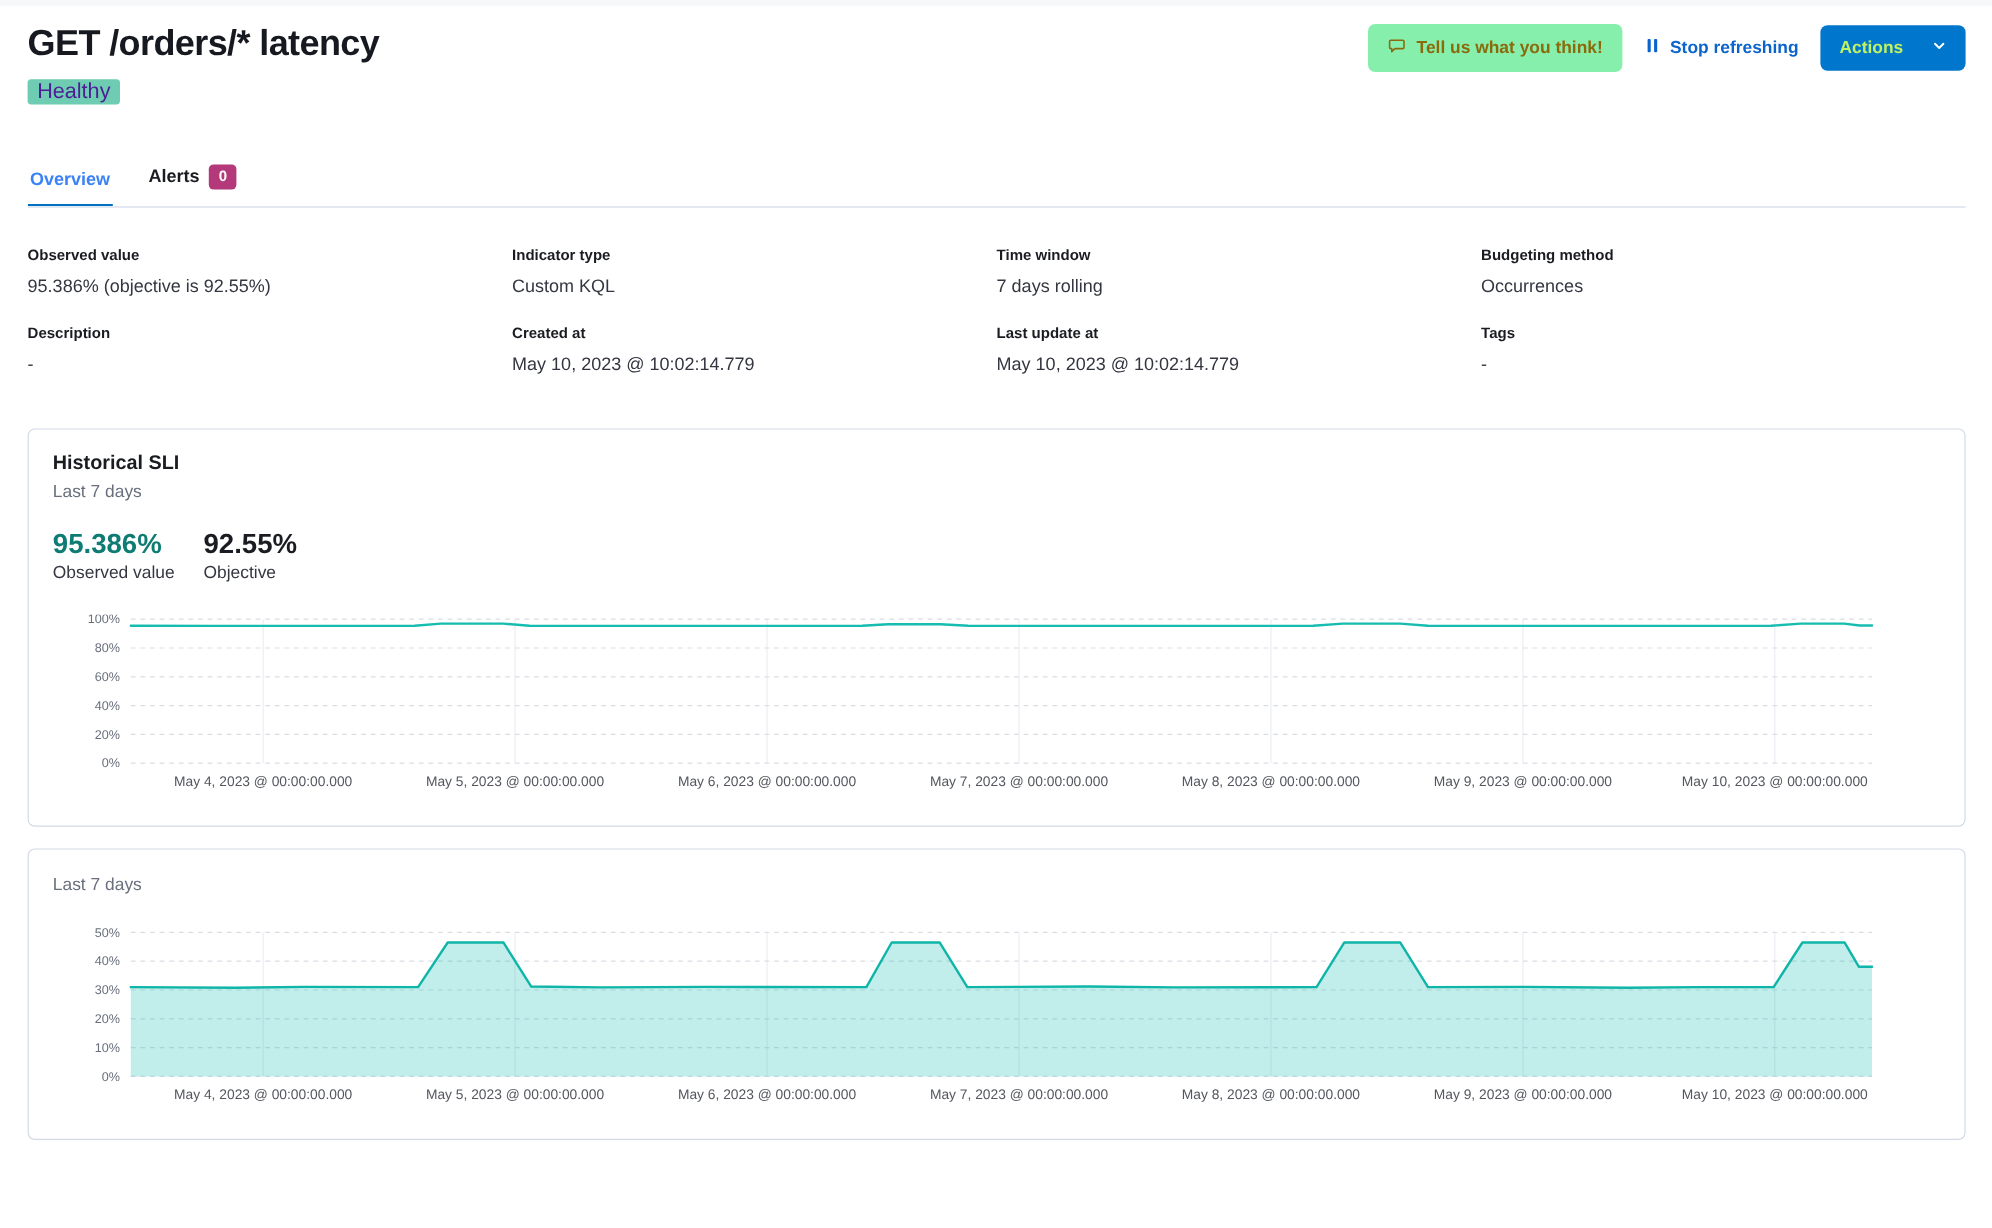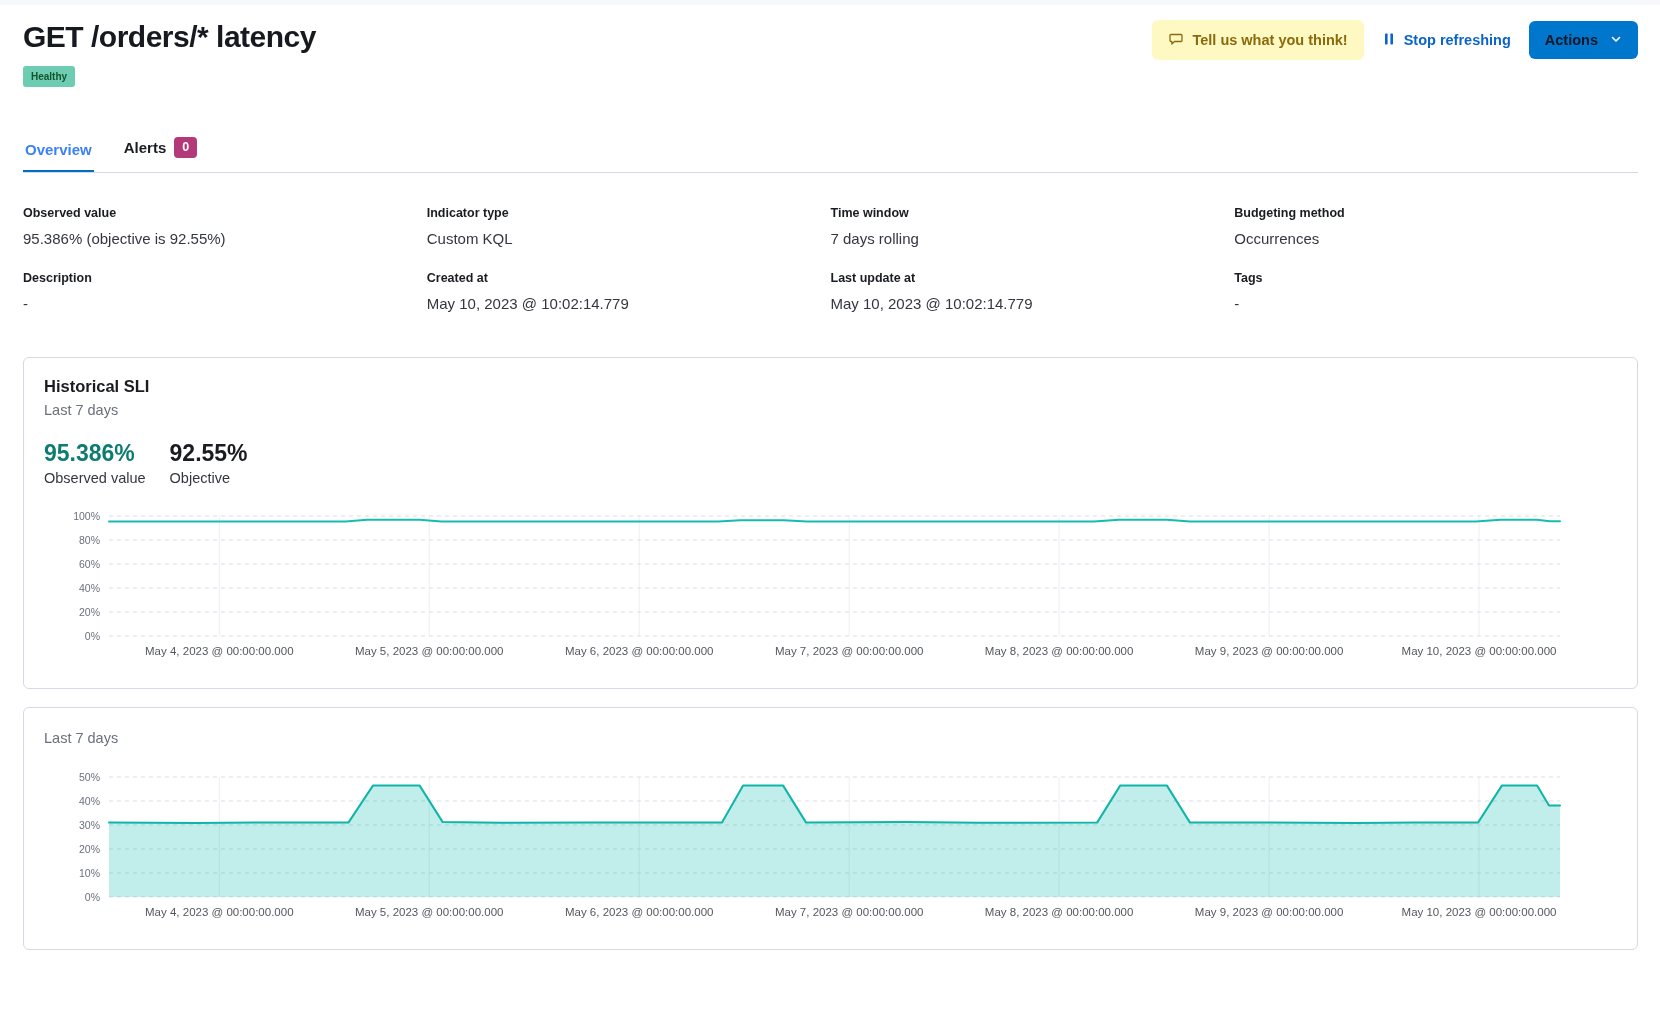--- a/index.html
+++ b/index.html
@@ -4,29 +4,29 @@
 <style>
   * { margin:0; padding:0; box-sizing:border-box; }
   html,body { width:1660px; height:1023px; background:#fff; overflow:hidden;
     font-family:"Liberation Sans","DejaVu Sans",sans-serif; color:#343741; }
   .top-strip { height:5px; background:#f6f8fa; }
   .page { padding:0 22px 0 23px; }
 
   
   .header-row { display:flex; justify-content:space-between; align-items:flex-start; margin-top:12px; }
   h1.title { font-size:30px; line-height:40px; font-weight:700; color:#16191f; letter-spacing:-0.5px; }
-  .badge-healthy { display:inline-block; margin-top:9px; background:#6dccb1; color:#14532d;
-    font-size:10px; font-weight:700; line-height:17px; padding:2px 8px; border-radius:3px; }
+  .badge-healthy { display:inline-block; margin-top:9px; background:#6dccb1; color:#4c1d95;
+    font-size:18px; font-weight:400; line-height:17px; padding:2px 8px; border-radius:3px; }
   .header-actions { display:flex; align-items:center; gap:14px; margin-top:3px; }
-  .feedback-btn { display:flex; align-items:center; gap:8px; background:#fef9c3; color:#8a6a0b;
+  .feedback-btn { display:flex; align-items:center; gap:8px; background:#86efac; color:#8a6a0b;
     border:none; border-radius:6px; height:40px; padding:0 16px; font-size:14.5px; font-weight:600;
     font-family:inherit; cursor:pointer; }
   .stop-btn { display:flex; align-items:center; gap:8px; background:transparent; color:#0b64cc;
     border:none; font-size:14.5px; font-weight:600; font-family:inherit; cursor:pointer; height:40px; padding:0 4px; }
-  .actions-btn { display:flex; align-items:center; gap:12px; background:#0077cc; color:#0f172a;
+  .actions-btn { display:flex; align-items:center; gap:24px; background:#0077cc; color:#bef264;
     border:none; border-radius:6px; height:38px; padding:0 16px; font-size:14.5px; font-weight:600;
     font-family:inherit; cursor:pointer; }
 
   
   .tabs { display:flex; gap:28px; margin-top:50px; border-bottom:1px solid #d3dae6; }
   .tab { display:flex; align-items:center; gap:8px; padding:0 2px 14px 2px; font-size:15px;
     font-weight:600; color:#1a1c21; cursor:pointer; }
   .tab.selected { color:#3b82f6; box-shadow:inset 0 -2px 0 #0071c2;align-items:flex-end; }
   .count-badge { background:#b4397a; color:#fff; font-size:12.5px; font-weight:600; line-height:17px;
     padding:2px 8px; border-radius:4px; }

